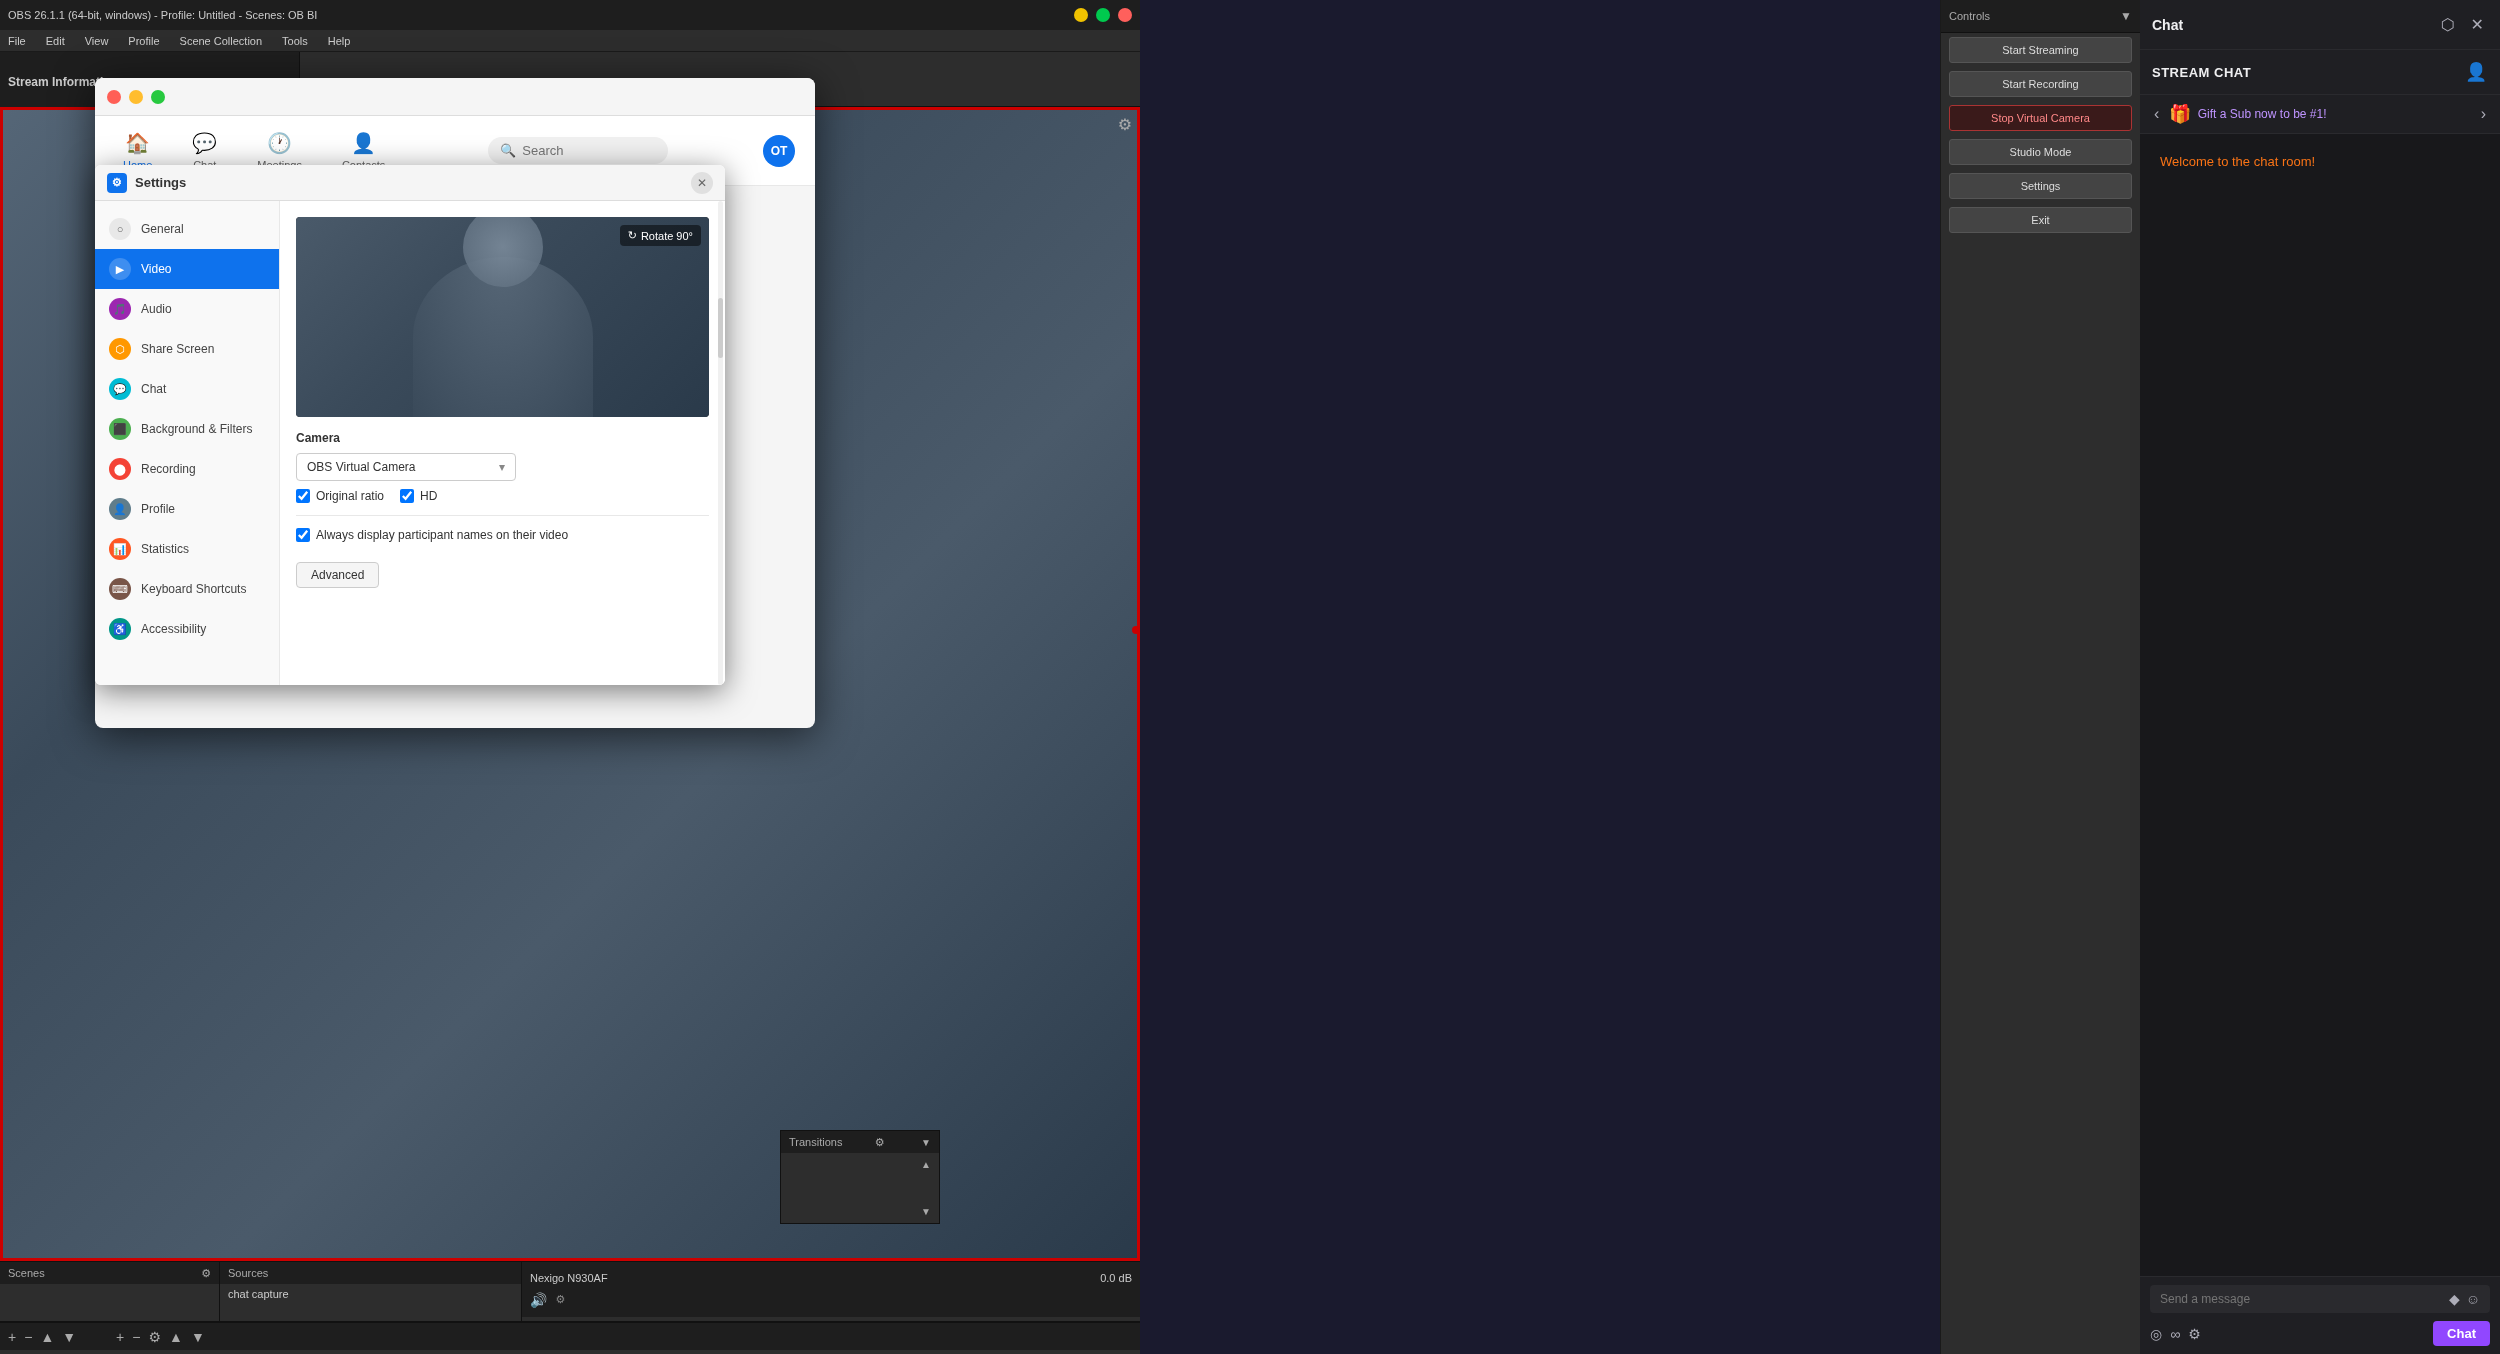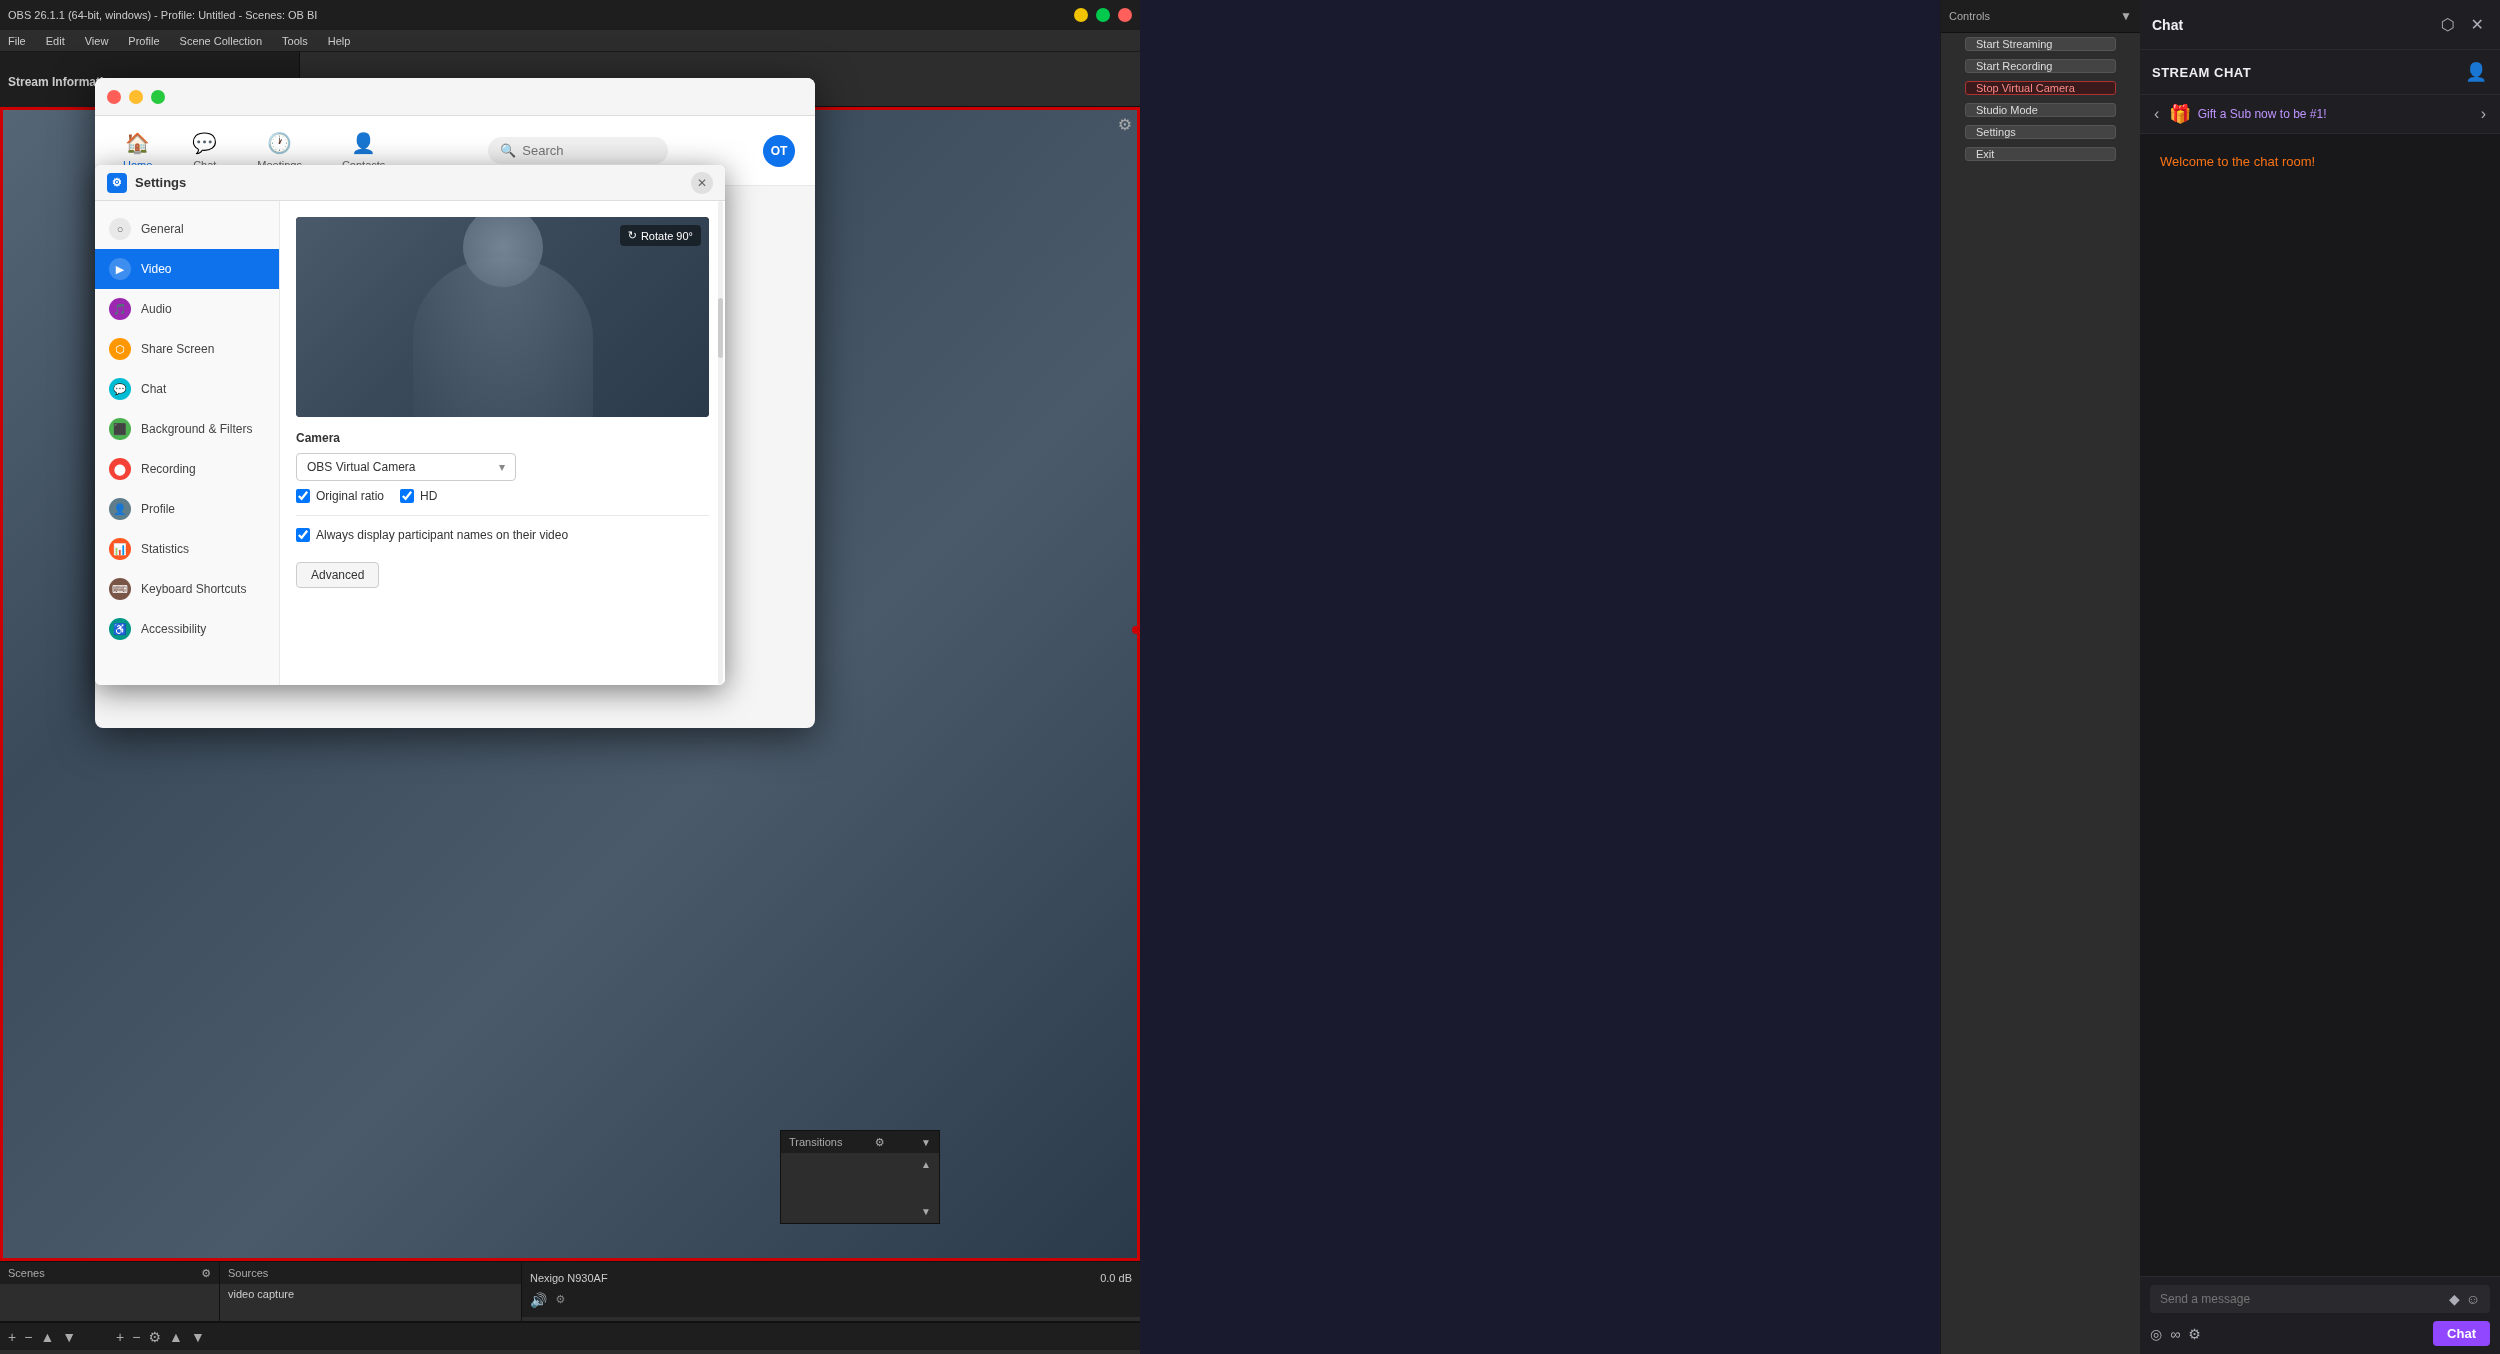--- a/index.html
+++ b/index.html
@@ -640,23 +640,23 @@
     .obs-controls-title {
       color: #aaa;
       font-size: 11px;
     }
     .obs-controls-collapse {
       color: #aaa;
       font-size: 12px;
       cursor: pointer;
     }
     .obs-ctrl-btn {
-      margin: 4px 24px;
-      padding: 0 10px;
-      text-align: left;
+      margin: 4px 8px;
+      padding: 6px 10px;
+      text-align: center;
       background: #444;
       color: #ddd;
       font-size: 11px;
       border-radius: 3px;
       cursor: pointer;
       border: 1px solid #555;
     }
     .obs-ctrl-btn.stop-virtual {
       background: #3a1a1a;
       border-color: #aa3333;
@@ -774,21 +774,21 @@
           <span class="gear-icon-small">⚙</span>
         </div>
         <div class="obs-panel-content"></div>
       </div>
 
       <div style="flex:1; border-right:1px solid #111;">
         <div class="obs-panel-header">
           <span>Sources</span>
         </div>
         <div class="obs-panel-content">
-          <span>video capture</span>
+          <span>chat capture</span>
         </div>
       </div>
 
       <div class="obs-audio-section">
         <div style="display:flex; flex-direction:column; gap:4px; width:100%;">
           <div style="display:flex; justify-content:space-between; align-items:center;">
             <span class="audio-label">Nexigo N930AF</span>
             <span class="audio-label">0.0 dB</span>
           </div>
           <div class="audio-meter">

